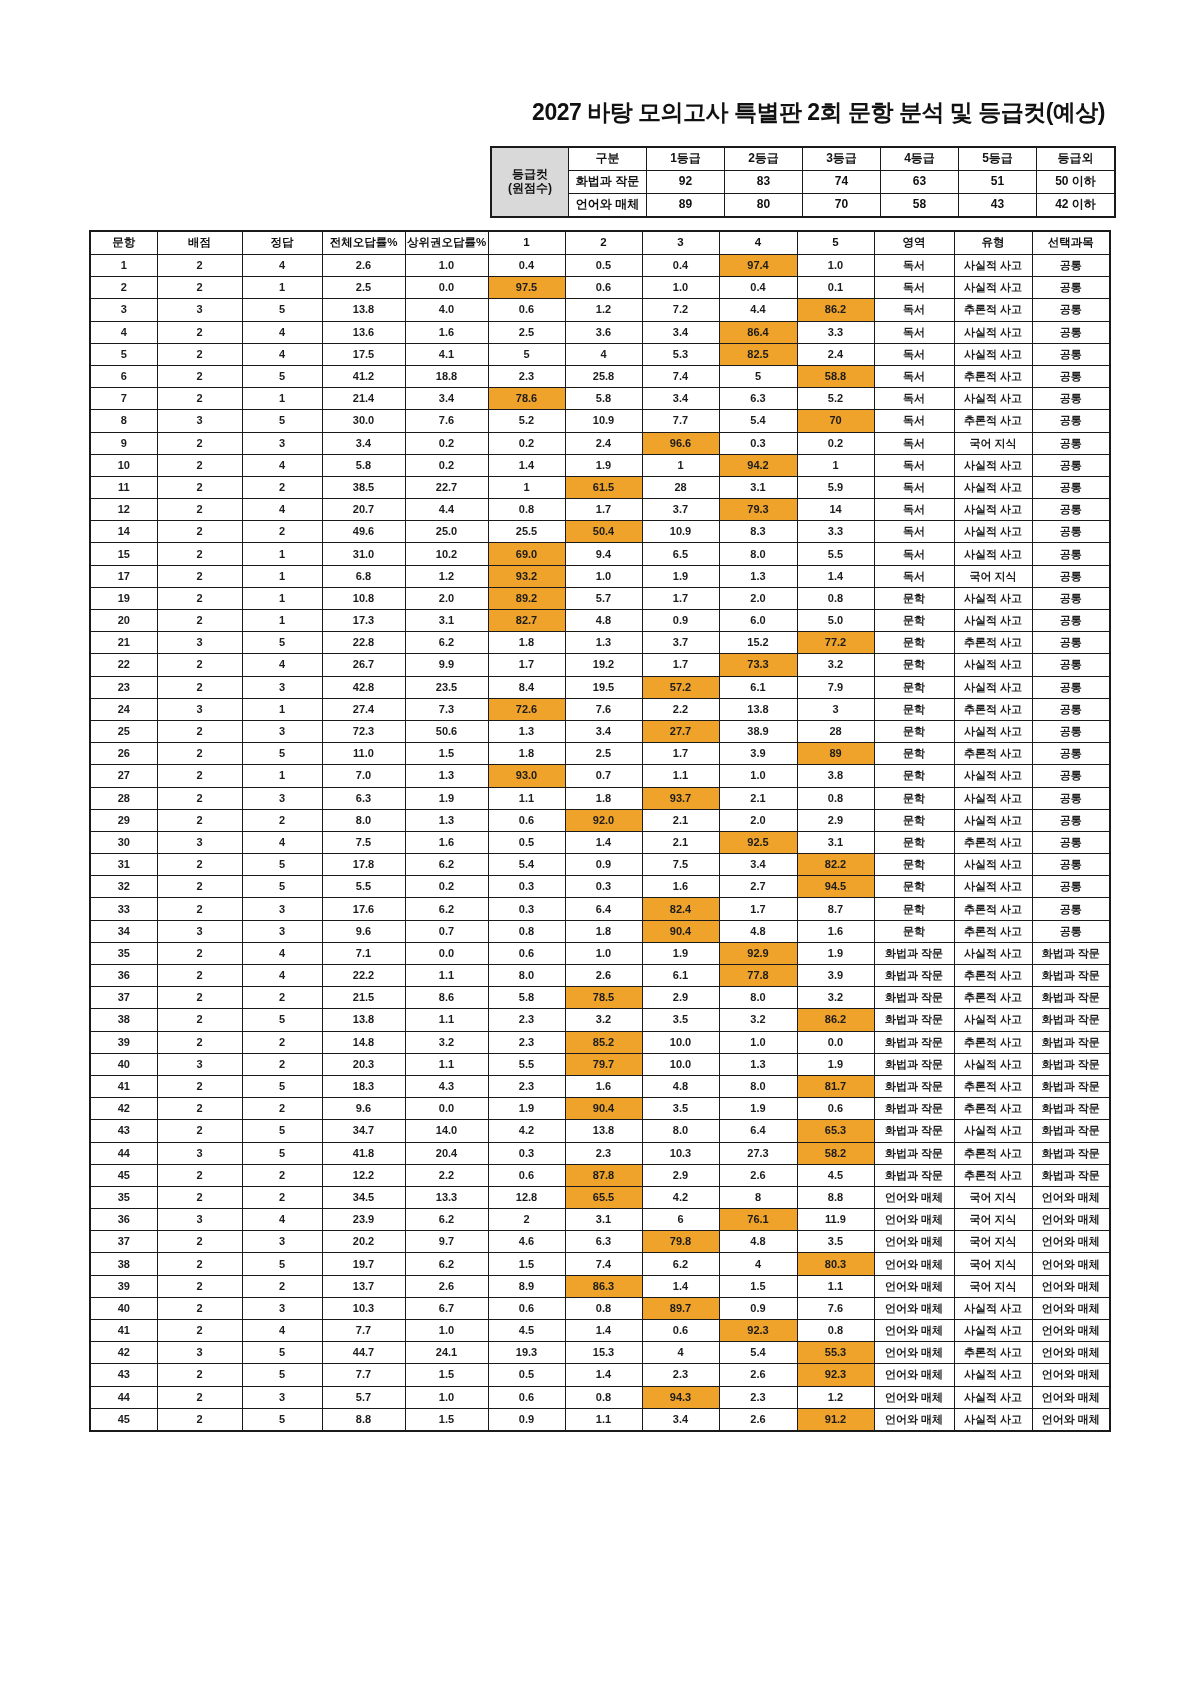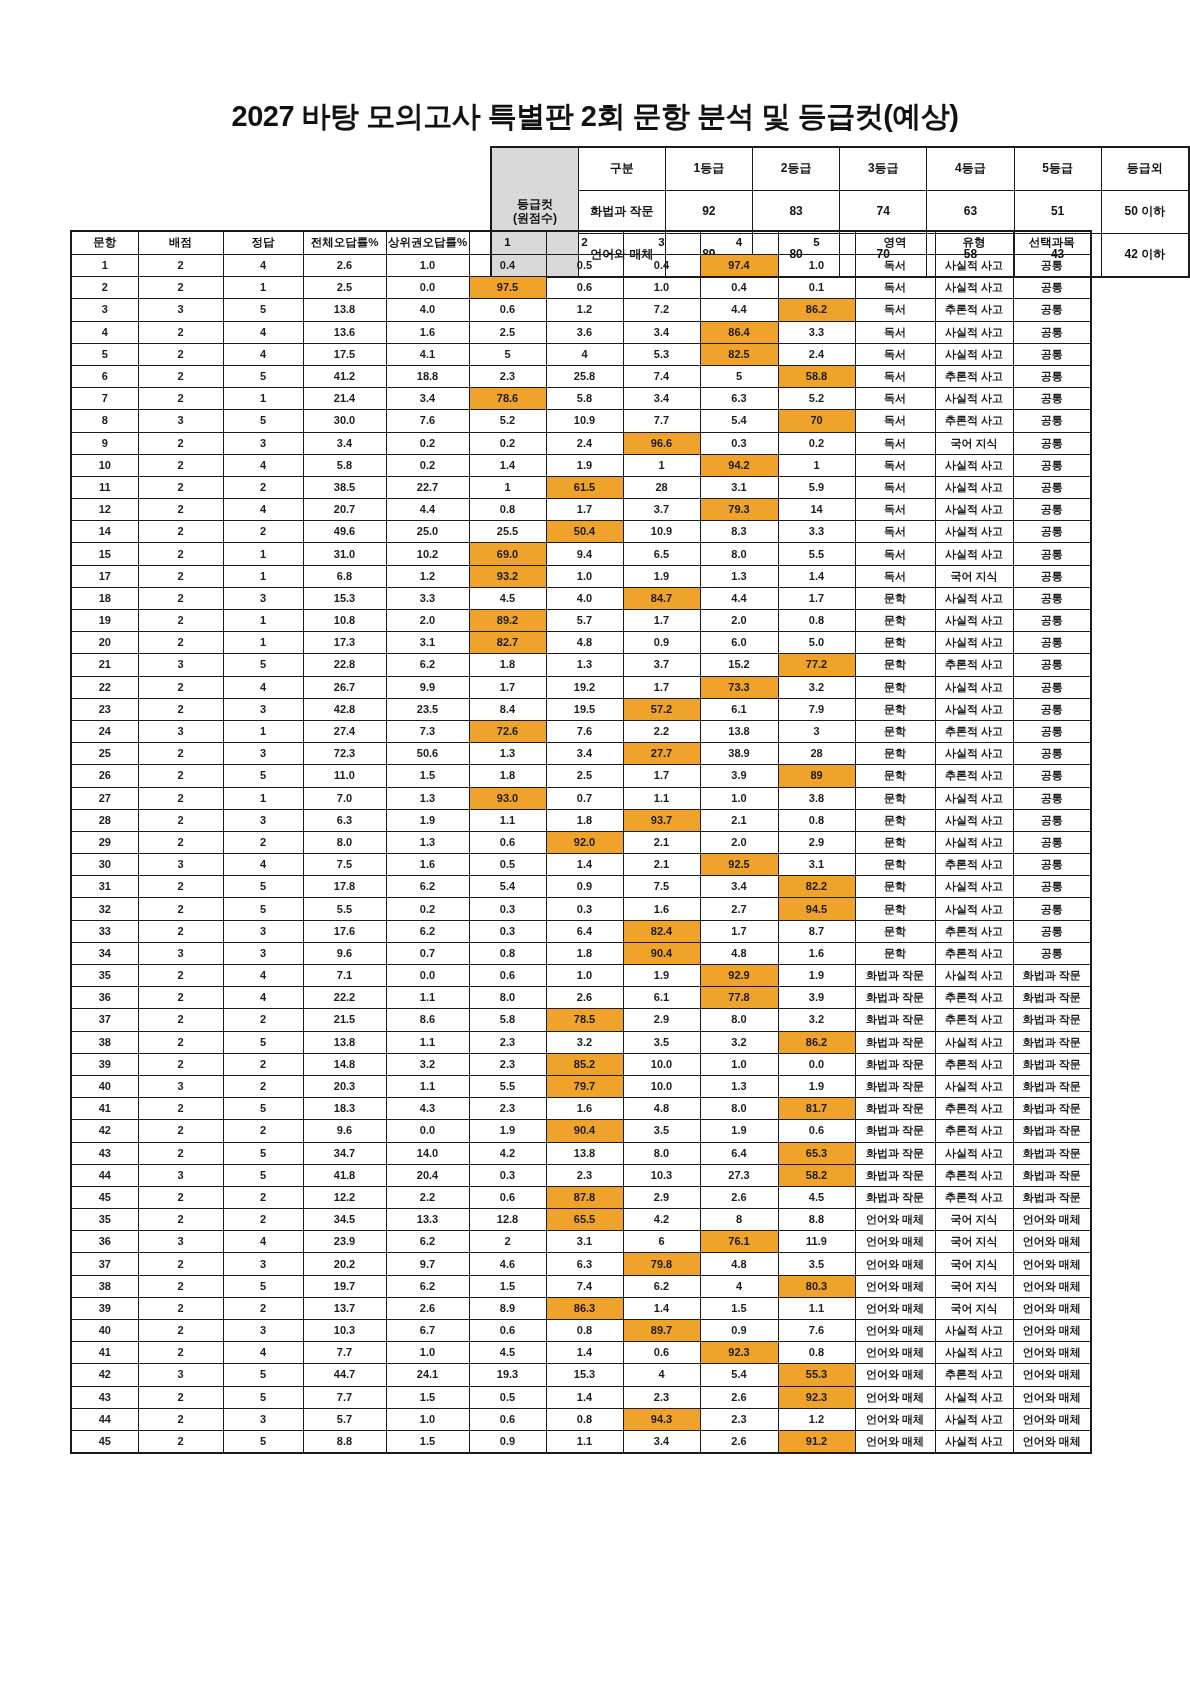--- a/index.html
+++ b/index.html
@@ -3,38 +3,38 @@
 <meta charset="utf-8">
 <style>
   :root { --hl:#F0A32A; --corner-bg:#D9D9D9; --grid:#1a1a1a; }
   html,body { margin:0; padding:0; }
   body {
     width:1190px; height:1682px; background:#ffffff; position:relative;
     font-family:"Liberation Sans", sans-serif; color:#111;
   }
   .title {
     position:absolute; top:97px; left:85px; width:1020px;
-    text-align:center; font-size:29px; font-weight:bold; letter-spacing:-0.5px;
+    text-align:right; font-size:23px; font-weight:bold; letter-spacing:-0.5px;
     white-space:nowrap;
   }
   table { border-collapse:collapse; }
   
   .cut-table {
     position:absolute; top:146px; left:490px; table-layout:fixed;
     border:2px solid var(--grid);
   }
   .cut-table th, .cut-table td {
     border:1px solid var(--grid); width:77px; height:22px;
     text-align:center; vertical-align:middle;
-    font-size:12px; font-weight:bold; padding:10px; line-height:1.15;
+    font-size:12px; font-weight:bold; padding:0; line-height:1.15;
   }
   .cut-table .corner { background:var(--corner-bg); width:76px; }
   
   .main-table {
-    position:absolute; top:230px; left:70px; width:1020px; table-layout:fixed;
+    position:absolute; top:230px; left:89px; width:1020px; table-layout:fixed;
     border:2px solid var(--grid);
   }
   .main-table th, .main-table td {
     border:1px solid var(--grid); height:21.2px; padding:0;
     text-align:center; vertical-align:middle;
     font-size:11px; line-height:1; overflow:hidden; white-space:nowrap;
   }
   .main-table th { font-weight:bold; font-size:11.5px; height:22px; }
   .main-table td { font-weight:600; color:#1c1c1c; }
   .main-table td.hl { background:var(--hl);margin-left:46px; }
@@ -334,35 +334,20 @@
           <td class="hl">93.2</td>
           <td>1.0</td>
           <td>1.9</td>
           <td>1.3</td>
           <td>1.4</td>
           <td>독서</td>
           <td>국어 지식</td>
           <td>공통</td>
         </tr>
         <tr>
-          <td>18</td>
-          <td>2</td>
-          <td>3</td>
-          <td>15.3</td>
-          <td>3.3</td>
-          <td>4.5</td>
-          <td>4.0</td>
-          <td class="hl">84.7</td>
-          <td>4.4</td>
-          <td>1.7</td>
-          <td>문학</td>
-          <td>사실적 사고</td>
-          <td>공통</td>
-        </tr>
-        <tr>
           <td>19</td>
           <td>2</td>
           <td>1</td>
           <td>10.8</td>
           <td>2.0</td>
           <td class="hl">89.2</td>
           <td>5.7</td>
           <td>1.7</td>
           <td>2.0</td>
           <td>0.8</td>

